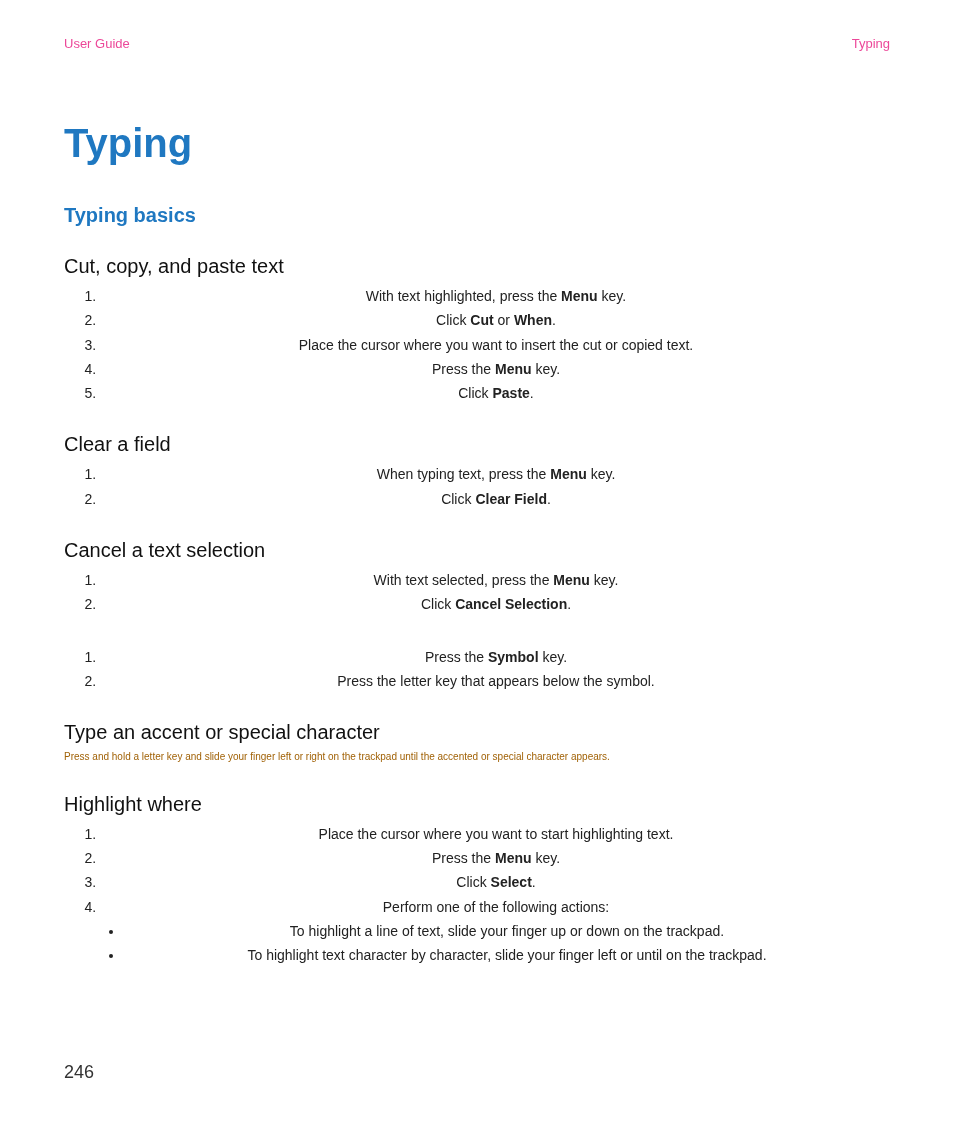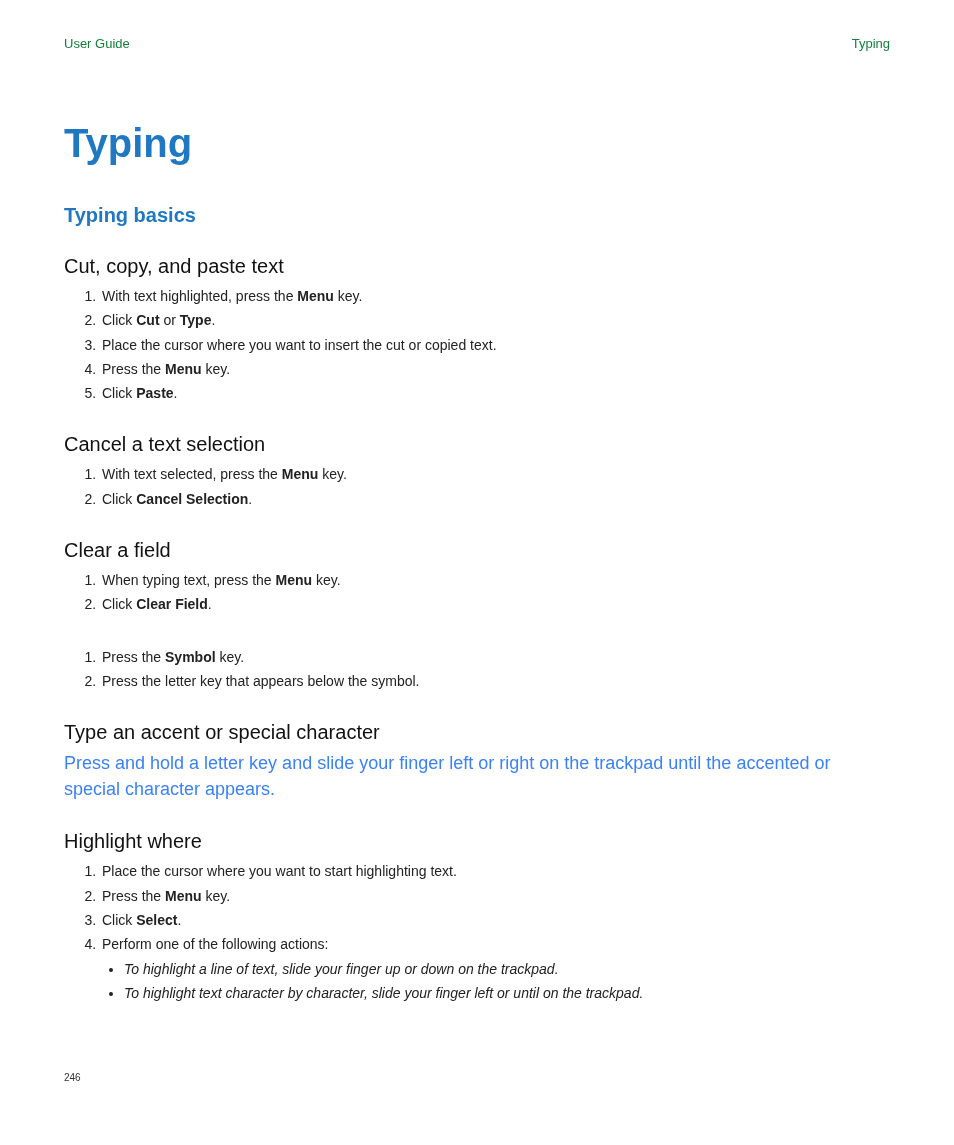--- a/index.html
+++ b/index.html
@@ -16,21 +16,21 @@
   .page {
     padding: 36px 64px 0 64px;
     box-sizing: border-box;
     min-height: 1145px;
     position: relative;
   }
   .runhead {
     display: flex;
     justify-content: space-between;
     font-size: 13px;
-    color: #15803d;
+    color: #ec4899;
     margin-bottom: 70px;
   }
   .title {
     font-size: 40px;
     font-weight: 700;
     color: #1f78c1;
     margin: 0 0 38px 0;
   }
   .section-head {
     font-size: 20px;
@@ -46,45 +46,45 @@
   }
   .block {
     margin-bottom: 28px;
   }
   ol.steps {
     list-style: decimal;
     margin: 6px 0 0 0;
     padding-left: 36px;
     font-size: 14px;
     color: #222;
+    text-align: center;
   }
   ol.steps > li {
     padding: 2px 0 2px 2px;
     line-height: 1.45;
   }
   ul.bullets {
     list-style: disc;
     margin: 2px 0 0 0;
     padding-left: 22px;
-    font-style: italic;
   }
   ul.bullets > li {
     padding: 2px 0;
   }
   .para {
-    font-size: 18px;
-    color: #3b82f6;
+    font-size: 10px;
+    color: #a16207;
     margin: 6px 0 0 0;
     line-height: 1.45;
   }
   .pagenum {
     position: absolute;
     left: 64px;
     bottom: 62px;
-    font-size: 10px;
+    font-size: 18px;
     color: #333;
   }
   b { font-weight: 700; }
 </style>
 </head>
 <body>
 
 <div class="page">
 
   <div class="runhead">
@@ -93,40 +93,40 @@
   </div>
 
   <h1 class="title">Typing</h1>
 
   <h2 class="section-head">Typing basics</h2>
 
   <div class="block">
     <h3 class="subhead">Cut, copy, and paste text</h3>
     <ol class="steps">
       <li><span>With text highlighted, press the </span><b>Menu</b><span> key.</span></li>
-      <li><span>Click </span><b>Cut</b><span> or </span><b>Type</b><span>.</span></li>
+      <li><span>Click </span><b>Cut</b><span> or </span><b>When</b><span>.</span></li>
       <li><span>Place the cursor where you want to insert the cut or copied text.</span></li>
       <li><span>Press the </span><b>Menu</b><span> key.</span></li>
       <li><span>Click </span><b>Paste</b><span>.</span></li>
+    </ol>
+  </div>
+
+  <div class="block">
+    <h3 class="subhead">Clear a field</h3>
+    <ol class="steps">
+      <li><span>When typing text, press the </span><b>Menu</b><span> key.</span></li>
+      <li><span>Click </span><b>Clear Field</b><span>.</span></li>
     </ol>
   </div>
 
   <div class="block">
     <h3 class="subhead">Cancel a text selection</h3>
     <ol class="steps">
       <li><span>With text selected, press the </span><b>Menu</b><span> key.</span></li>
       <li><span>Click </span><b>Cancel Selection</b><span>.</span></li>
-    </ol>
-  </div>
-
-  <div class="block">
-    <h3 class="subhead">Clear a field</h3>
-    <ol class="steps">
-      <li><span>When typing text, press the </span><b>Menu</b><span> key.</span></li>
-      <li><span>Click </span><b>Clear Field</b><span>.</span></li>
     </ol>
   </div>
 
   <div class="block">
     <ol class="steps">
       <li><span>Press the </span><b>Symbol</b><span> key.</span></li>
       <li><span>Press the letter key that appears below the symbol.</span></li>
     </ol>
   </div>
 

